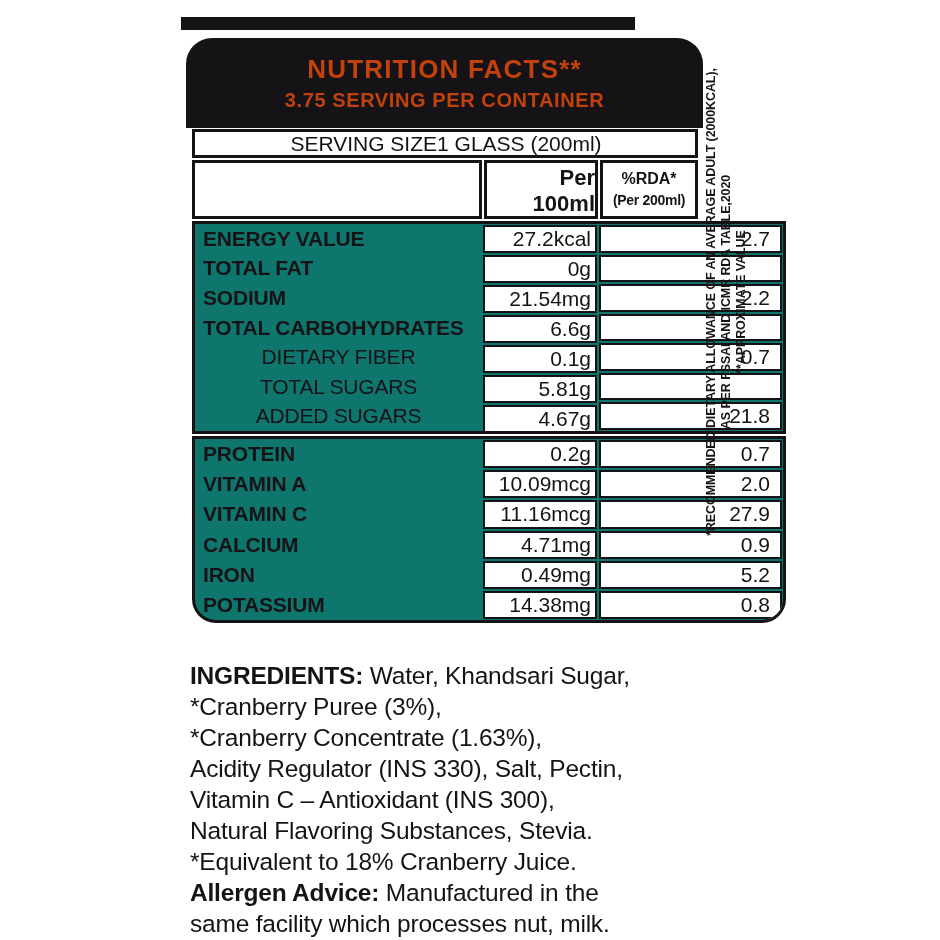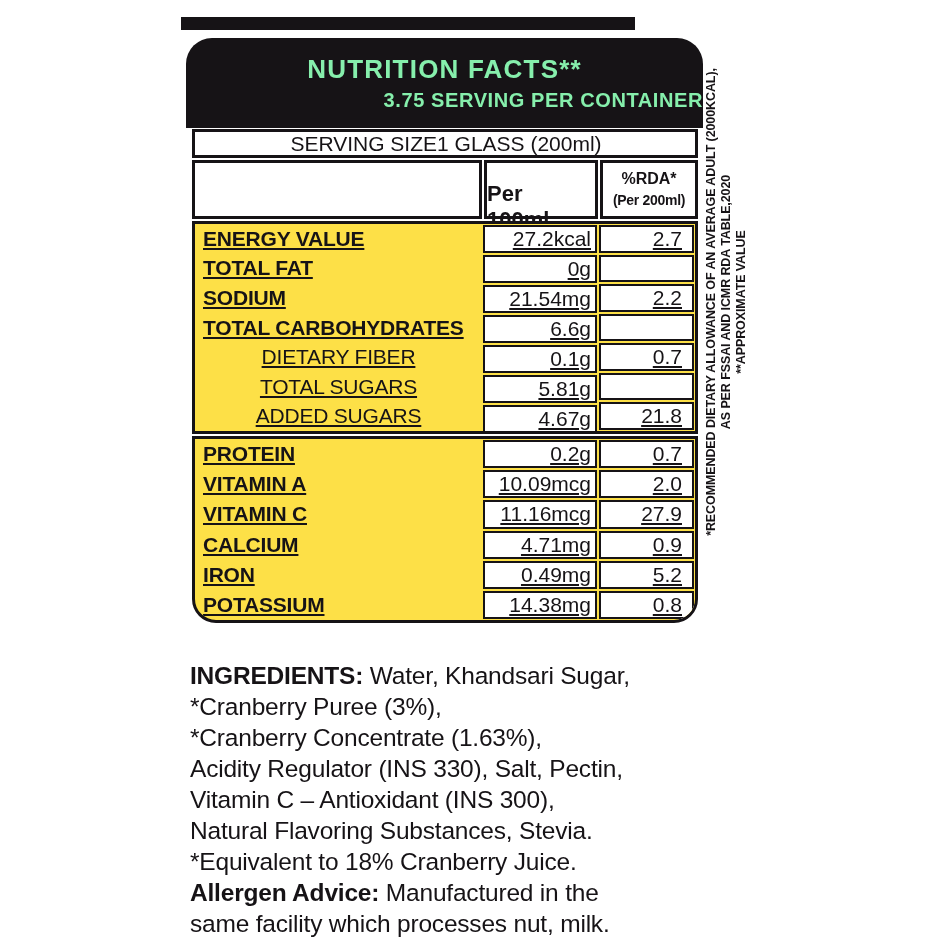--- a/index.html
+++ b/index.html
@@ -3,43 +3,43 @@
 <meta charset="utf-8">
 <style>
   html,body{margin:0;padding:0;background:#fff;}
   .canvas{
     position:relative;width:940px;height:940px;background:#fff;
     font-family:"Liberation Sans",sans-serif;color:#161316;overflow:hidden;
   }
   .top-bar{position:absolute;left:181px;top:17px;width:454px;height:13px;background:#161316;}
   .black-header{
     position:absolute;left:186px;top:38px;width:517px;height:90px;
-    background:#161316;border-radius:26px 26px 0 0;color:#86efac;text-align:center;box-sizing:border-box;
+    background:#161316;border-radius:26px 26px 0 0;color:#c2410c;text-align:center;box-sizing:border-box;
   }
   .bh-title{padding-top:16px;font-weight:bold;font-size:26px;letter-spacing:1.2px;}
-  .bh-sub{padding-top:4px;font-weight:bold;font-size:20px;letter-spacing:0.6px;text-align:right;}
+  .bh-sub{padding-top:4px;font-weight:bold;font-size:20px;letter-spacing:0.6px;}
   .serving-row{
     position:absolute;left:192px;top:129px;width:506px;height:29px;
     border:3px solid #161316;box-sizing:border-box;display:flex;align-items:center;
     justify-content:center;font-size:21px;padding:0 6px 0 8px;
   }
   .hdr-spacer{position:absolute;left:192px;top:160px;width:290px;height:59px;border:3px solid #161316;box-sizing:border-box;}
   .hdr-per{
     position:absolute;left:484px;top:160px;width:114px;height:59px;border:3px solid #161316;
-    box-sizing:border-box;text-align:left;font-weight:bold;font-size:22px;line-height:26px;padding-top:18px;
+    box-sizing:border-box;text-align:right;font-weight:bold;font-size:22px;line-height:26px;padding-top:2px;
   }
   .hdr-rda{
     position:absolute;left:600px;top:160px;width:98px;height:59px;border:3px solid #161316;
     box-sizing:border-box;text-align:center;font-weight:bold;
   }
   .hdr-rda-main{font-size:16px;line-height:27px;padding-top:2px;}
   .hdr-rda-sub{font-size:14px;line-height:16px;letter-spacing:-0.3px;}
   .group{
-    position:absolute;left:192px;width:506px;border:3px solid #161316;
-    box-sizing:border-box;display:flex;background:#fde047;text-decoration:underline;
+    position:absolute;left:192px;width:594px;border:3px solid #161316;
+    box-sizing:border-box;display:flex;background:#0f766e;
   }
   .group1{top:221px;height:213px;}
   .group2{top:436px;height:187px;border-radius:0 0 24px 24px;overflow:hidden;}
   .g-labels{width:287px;display:flex;flex-direction:column;}
   .lrow{flex:1;display:flex;align-items:center;padding-left:8px;font-weight:bold;font-size:21px;letter-spacing:-0.2px;box-sizing:border-box;}
   .lrow.sub{font-weight:normal;justify-content:center;padding-left:0;}
   .g-col{display:flex;flex-direction:column;}
   .g-col-val{width:116px;}
   .g-col-rda{flex:1;}
   .cell{

